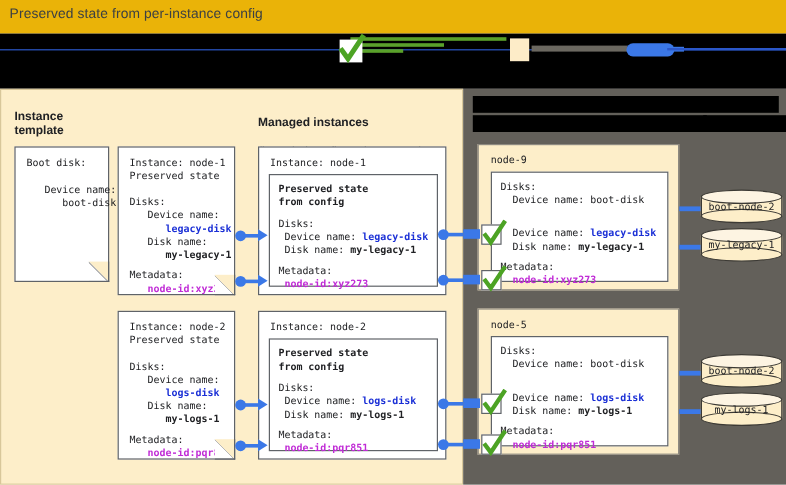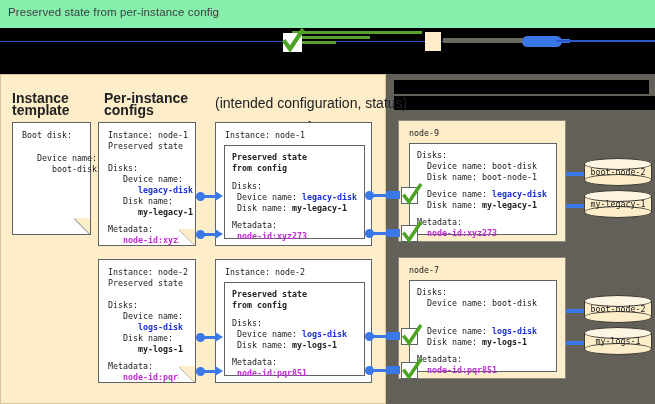--- a/index.html
+++ b/index.html
@@ -8,21 +8,21 @@
     background:#eceded;
     font-family:"Liberation Sans",sans-serif;
     overflow:hidden;
     position:relative;
   }
   .root{position:absolute;left:0;top:0;width:655px;height:404px;}
 
   
   .caption{
     position:absolute;left:0;top:0;width:655px;height:28px;
-    background:#86efac;
+    background:#eab308;
     text-align:center;
   }
   .caption-text{
     position:absolute;left:8px;top:6px;
     font-size:11.5px;color:#3c4043;letter-spacing:.1px;
     white-space:nowrap;
   }
 
   
   .legend-band{
@@ -67,21 +67,21 @@
     background:#fdeec9;border:1px solid #d8c79a;box-sizing:border-box;
   }
   .panel-gray{
     position:absolute;left:386px;top:74px;width:269px;height:330px;
     background:#63605a;
   }
   .redact-bar{position:absolute;background:#000;}
 
   
   .col-head{
-    position:absolute;font-size:14px;font-weight:bold;color:#202124;
+    position:absolute;font-size:10px;font-weight:bold;color:#202124;
     line-height:12px;white-space:pre-line;
   }
   .col-head .sub{font-weight:normal;}
 
   
   .doc{
     position:absolute;background:#fff;border:1px solid #5f6368;box-sizing:border-box;
   }
   .doc .fold{
     position:absolute;right:-1px;bottom:-1px;width:17px;height:17px;
@@ -193,24 +193,23 @@
   <div class="panel-gray">
 
     <div class="redact-bar" style="left:8px;top:6px;width:255px;height:14px;"></div>
     <div class="redact-bar" style="left:8px;top:22px;width:195px;height:14px;"></div>
     <div class="redact-bar" style="left:200px;top:22px;width:69px;height:14px;"></div>
   </div>
 
   <div class="col-head" style="left:12px;top:92px;">Instance
 template</div>
 
-  <div class="col-head" style="left:104px;top:92px;">Per-instance
-configs</div>
 
   <div class="col-head" style="left:215px;top:85px;">
+    <div>Managed instances</div>
     <div class="sub">(intended configuration, status)</div>
     <div>autogenerated</div>
   </div>
 
   <div class="doc" style="left:12px;top:122px;width:79px;height:113px;">
     <div class="mono">Boot disk:
 
    Device name:
       boot-disk</div>
     <div class="fold"></div>
@@ -266,30 +265,29 @@
       <div class="mono" style="left:7px;top:74px;">Metadata:</div>
       <div class="mono b-purple" style="left:7px;top:85px;"> node-id:pqr851</div>
     </div>
   </div>
 
   <div class="node-card" style="left:398px;top:120px;width:168px;height:122px;">
     <div class="node-label">node-9</div>
     <div class="inner-box" style="left:10px;top:22px;width:148px;height:92px;">
       <div class="mono" style="left:7px;top:6px;">Disks:</div>
       <div class="mono" style="left:7px;top:17px;">  Device name: boot-disk</div>
-      <div class="mono" style="left:7px;top:28px;">  Disk name: boot-node-1</div>
       <div class="mono" style="left:7px;top:45px;"><span>  Device name: </span><span class="b-blue">legacy-disk</span></div>
       <div class="mono" style="left:7px;top:56px;"><span>  Disk name: </span><span class="b-dark">my-legacy-1</span></div>
       <div class="mono" style="left:7px;top:73px;">Metadata:</div>
       <div class="mono b-purple" style="left:7px;top:84px;">  node-id:xyz273</div>
     </div>
   </div>
 
   <div class="node-card" style="left:398px;top:257px;width:168px;height:122px;">
-    <div class="node-label">node-7</div>
+    <div class="node-label">node-5</div>
     <div class="inner-box" style="left:10px;top:22px;width:148px;height:92px;">
       <div class="mono" style="left:7px;top:6px;">Disks:</div>
       <div class="mono" style="left:7px;top:17px;">  Device name: boot-disk</div>
       <div class="mono" style="left:7px;top:45px;"><span>  Device name: </span><span class="b-blue">logs-disk</span></div>
       <div class="mono" style="left:7px;top:56px;"><span>  Disk name: </span><span class="b-dark">my-logs-1</span></div>
       <div class="mono" style="left:7px;top:73px;">Metadata:</div>
       <div class="mono b-purple" style="left:7px;top:84px;">  node-id:pqr851</div>
     </div>
   </div>
 

